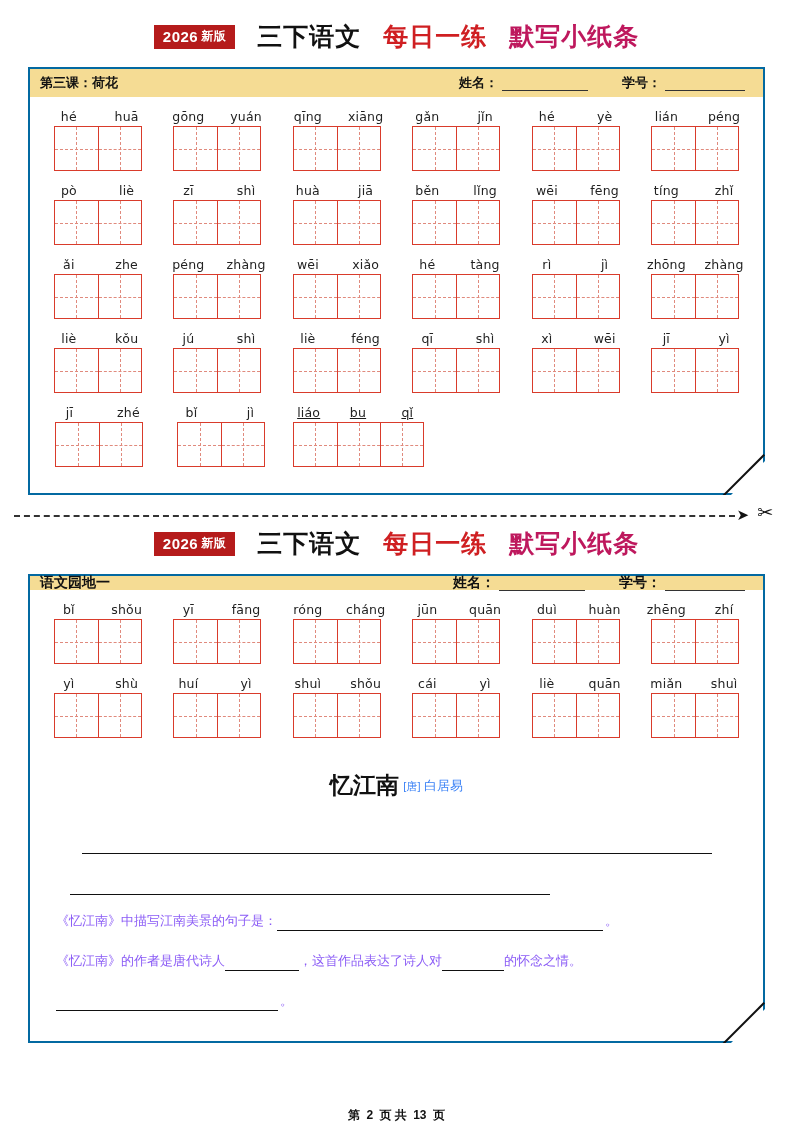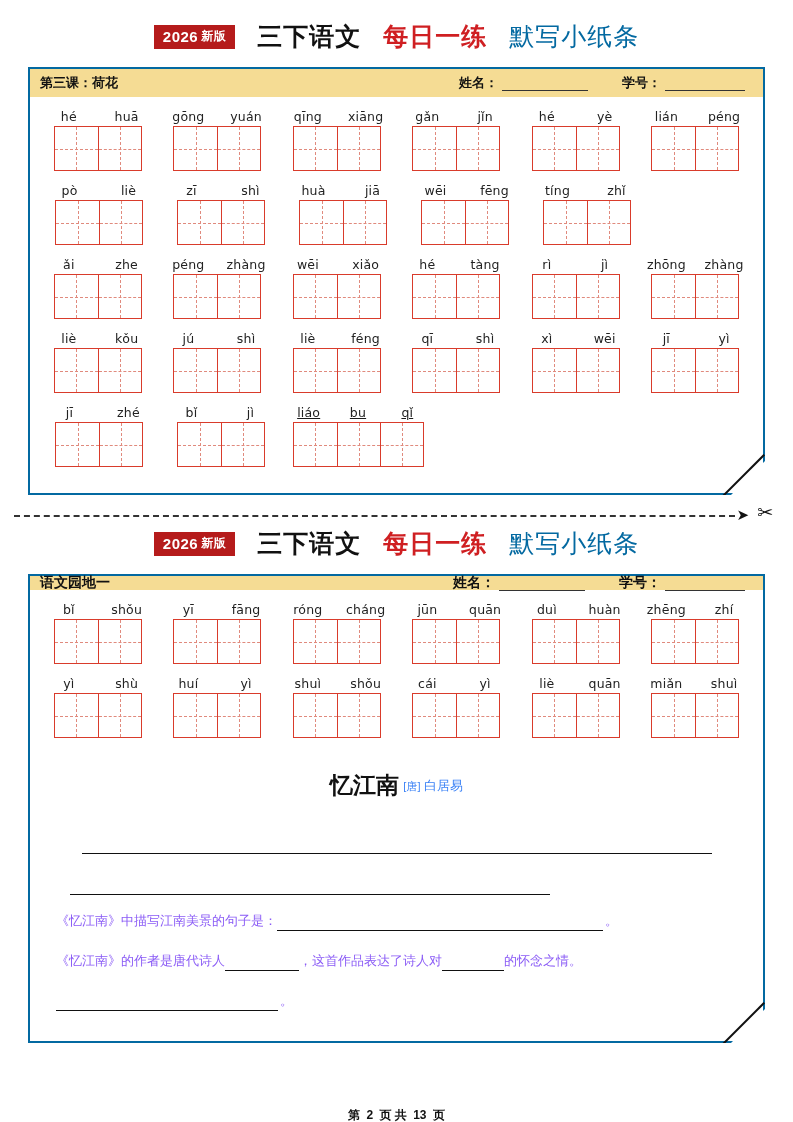--- a/index.html
+++ b/index.html
@@ -49,23 +49,23 @@
   }
   .banner .t2{
     font-family:"DejaVu Serif","Liberation Serif",serif;
     font-weight:bold;
     font-size:25px;
     color:#cf1f22;
     letter-spacing:1px;
   }
   .banner .t3{
     font-family:"DejaVu Serif","Liberation Serif",serif;
-    font-weight:normal;
+    font-weight:bold;
     font-size:25px;
-    color:#0369a1;
+    color:#be185d;
     letter-spacing:1px;
   }
 
   
   .sheet{
     position:relative;
     border:2px solid #0369a1;
     background:#fff;
     margin:14px 28px 0 28px;
   }
@@ -416,20 +416,36 @@
             <div class="cell">
                 <div class="h"></div>
                 <div class="v"></div>
               </div>
           </div>
         </div>
         <div class="word">
           <div class="pinyin">
             <span>huà</span>
             <span>jiā</span>
+          </div>
+          <div class="tian">
+            <div class="cell">
+                <div class="h"></div>
+                <div class="v"></div>
+              </div>
+            <div class="cell">
+                <div class="h"></div>
+                <div class="v"></div>
+              </div>
+          </div>
+        </div>
+        <div class="word">
+          <div class="pinyin">
+            <span>běn</span>
+            <span>lǐng</span>
           </div>
           <div class="tian">
             <div class="cell">
                 <div class="h"></div>
                 <div class="v"></div>
               </div>
             <div class="cell">
                 <div class="h"></div>
                 <div class="v"></div>
               </div>

